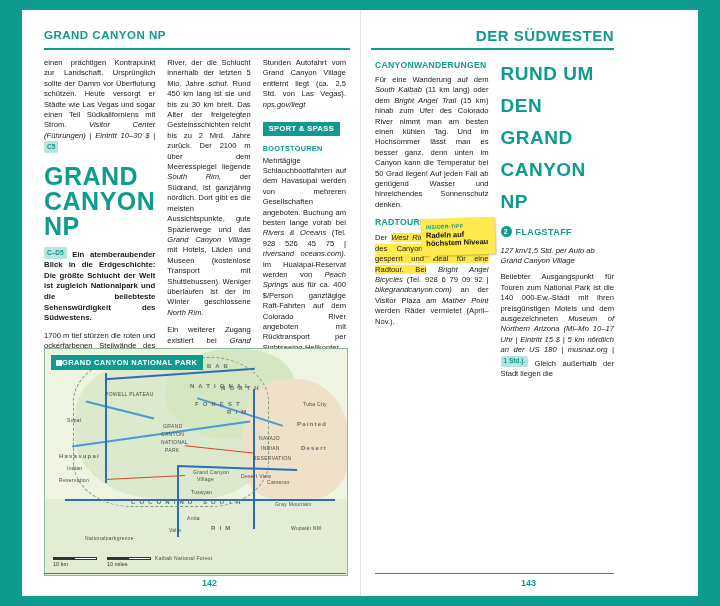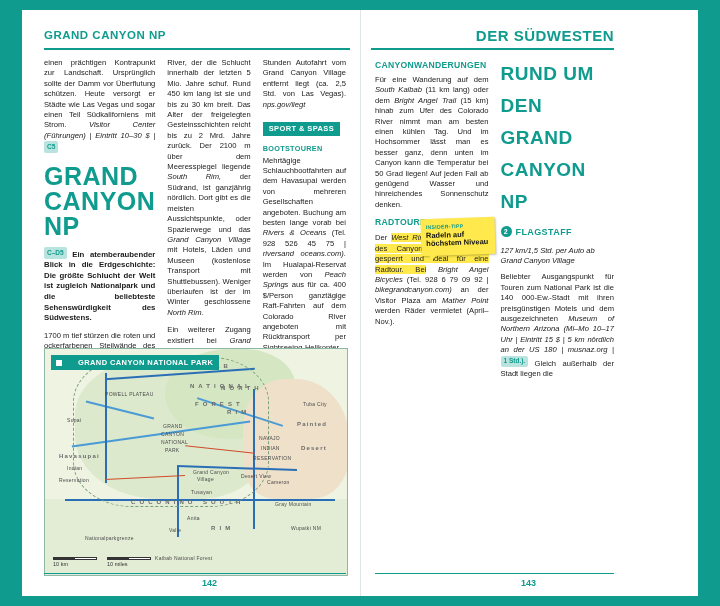--- a/index.html
+++ b/index.html
@@ -144,21 +144,21 @@
     width:304px; height:228px;
     border:1px solid #8fb7a8;
     overflow:hidden;
     background:#e8f0d8;
   }
   .map-title {
     position:absolute; left:6px; top:6px;
     background:#0f9b8e; color:#fff;
     font-size:7.5px; font-weight:bold; letter-spacing:0.4px;
     padding:3px 6px 3px 5px;
-    display:flex; align-items:center; gap:16px;
+    display:flex; align-items:center; gap:0;
     z-index:9;
   }
   .map-title .sq { width:6px; height:6px; background:#fff; display:inline-block; }
   .scalebar {
     position:absolute; left:8px; bottom:8px; z-index:9;
     font-size:5.5px; color:#333;
   }
   .scalebar .bar { height:3px; width:44px; background:#333; margin-bottom:1px; border:0.5px solid #333;}
   .scalebar .bar.white { background:linear-gradient(to right,#333 0 50%,#fff 50% 100%); }
   .maplabel {
@@ -212,21 +212,21 @@
           <span class="star">★</span>
           <span>Grand Canyon hinab zum Colorado</span>
         </p>
       </div>
 
       <div class="col">
         <p class="body">
           <span>River, der die Schlucht innerhalb der letzten 5 Mio. Jahre schuf. Rund 450 km lang ist sie und bis zu 30 km breit. Das Alter der freigelegten Gesteinsschichten reicht bis zu 2 Mrd. Jahre zurück. Der 2100 m über dem Meeresspiegel liegende</span>
           <span class="ital">South Rim,</span>
           <span>der Südrand, ist ganzjährig nördlich. Dort gibt es die meisten</span>
-          <span>Aussichtspunkte, oder Spazierwege und das</span>
+          <span>Aussichtspunkte, gute Spazierwege und das</span>
           <span class="ital">Grand Canyon Village</span>
           <span>mit Hotels, Läden und Museen (kostenlose Transport mit Shuttlebussen). Weniger überlaufen ist der im Winter geschlossene</span>
           <span class="ital">North Rim.</span>
         </p>
         <p class="body">
           <span>Ein weiterer Zugang existiert bei</span>
           <span class="ital">Grand Canyon West</span>
           <span>im Reservat der Hualapai, wo der</span>
           <span class="ital">Skywalk,</span>
           <span>eine gläserne Rampe, 15 m über die Kante der Schlucht hinausführt. Ein Spektakel, das allerdings inklusive Reservatsgebühren und Steuern mit rund 140 $ nicht billig ist und separat von den</span>

